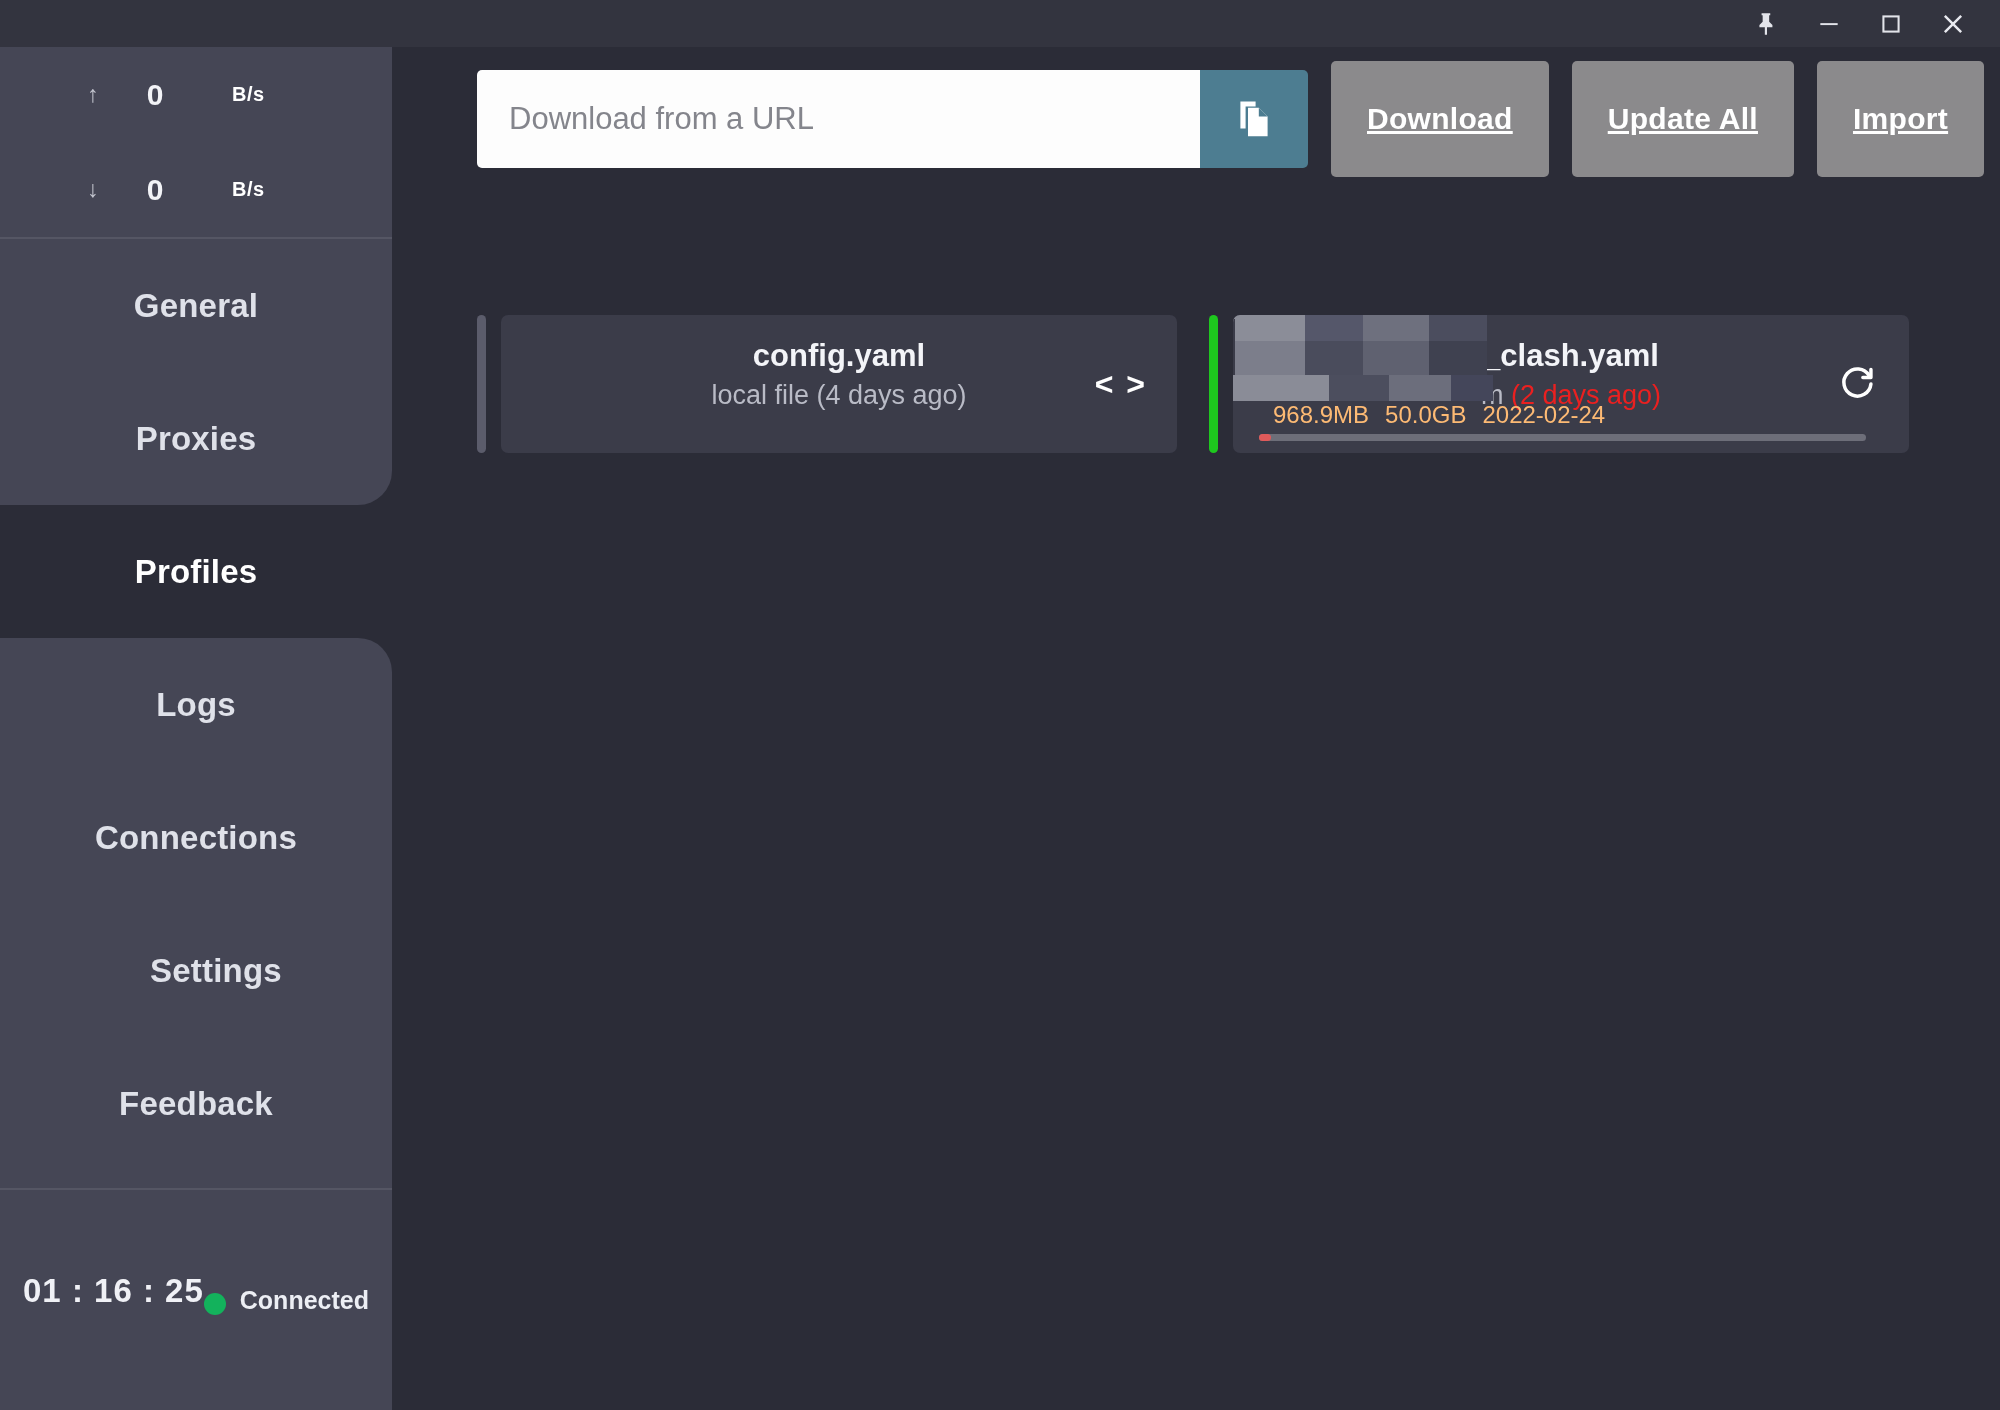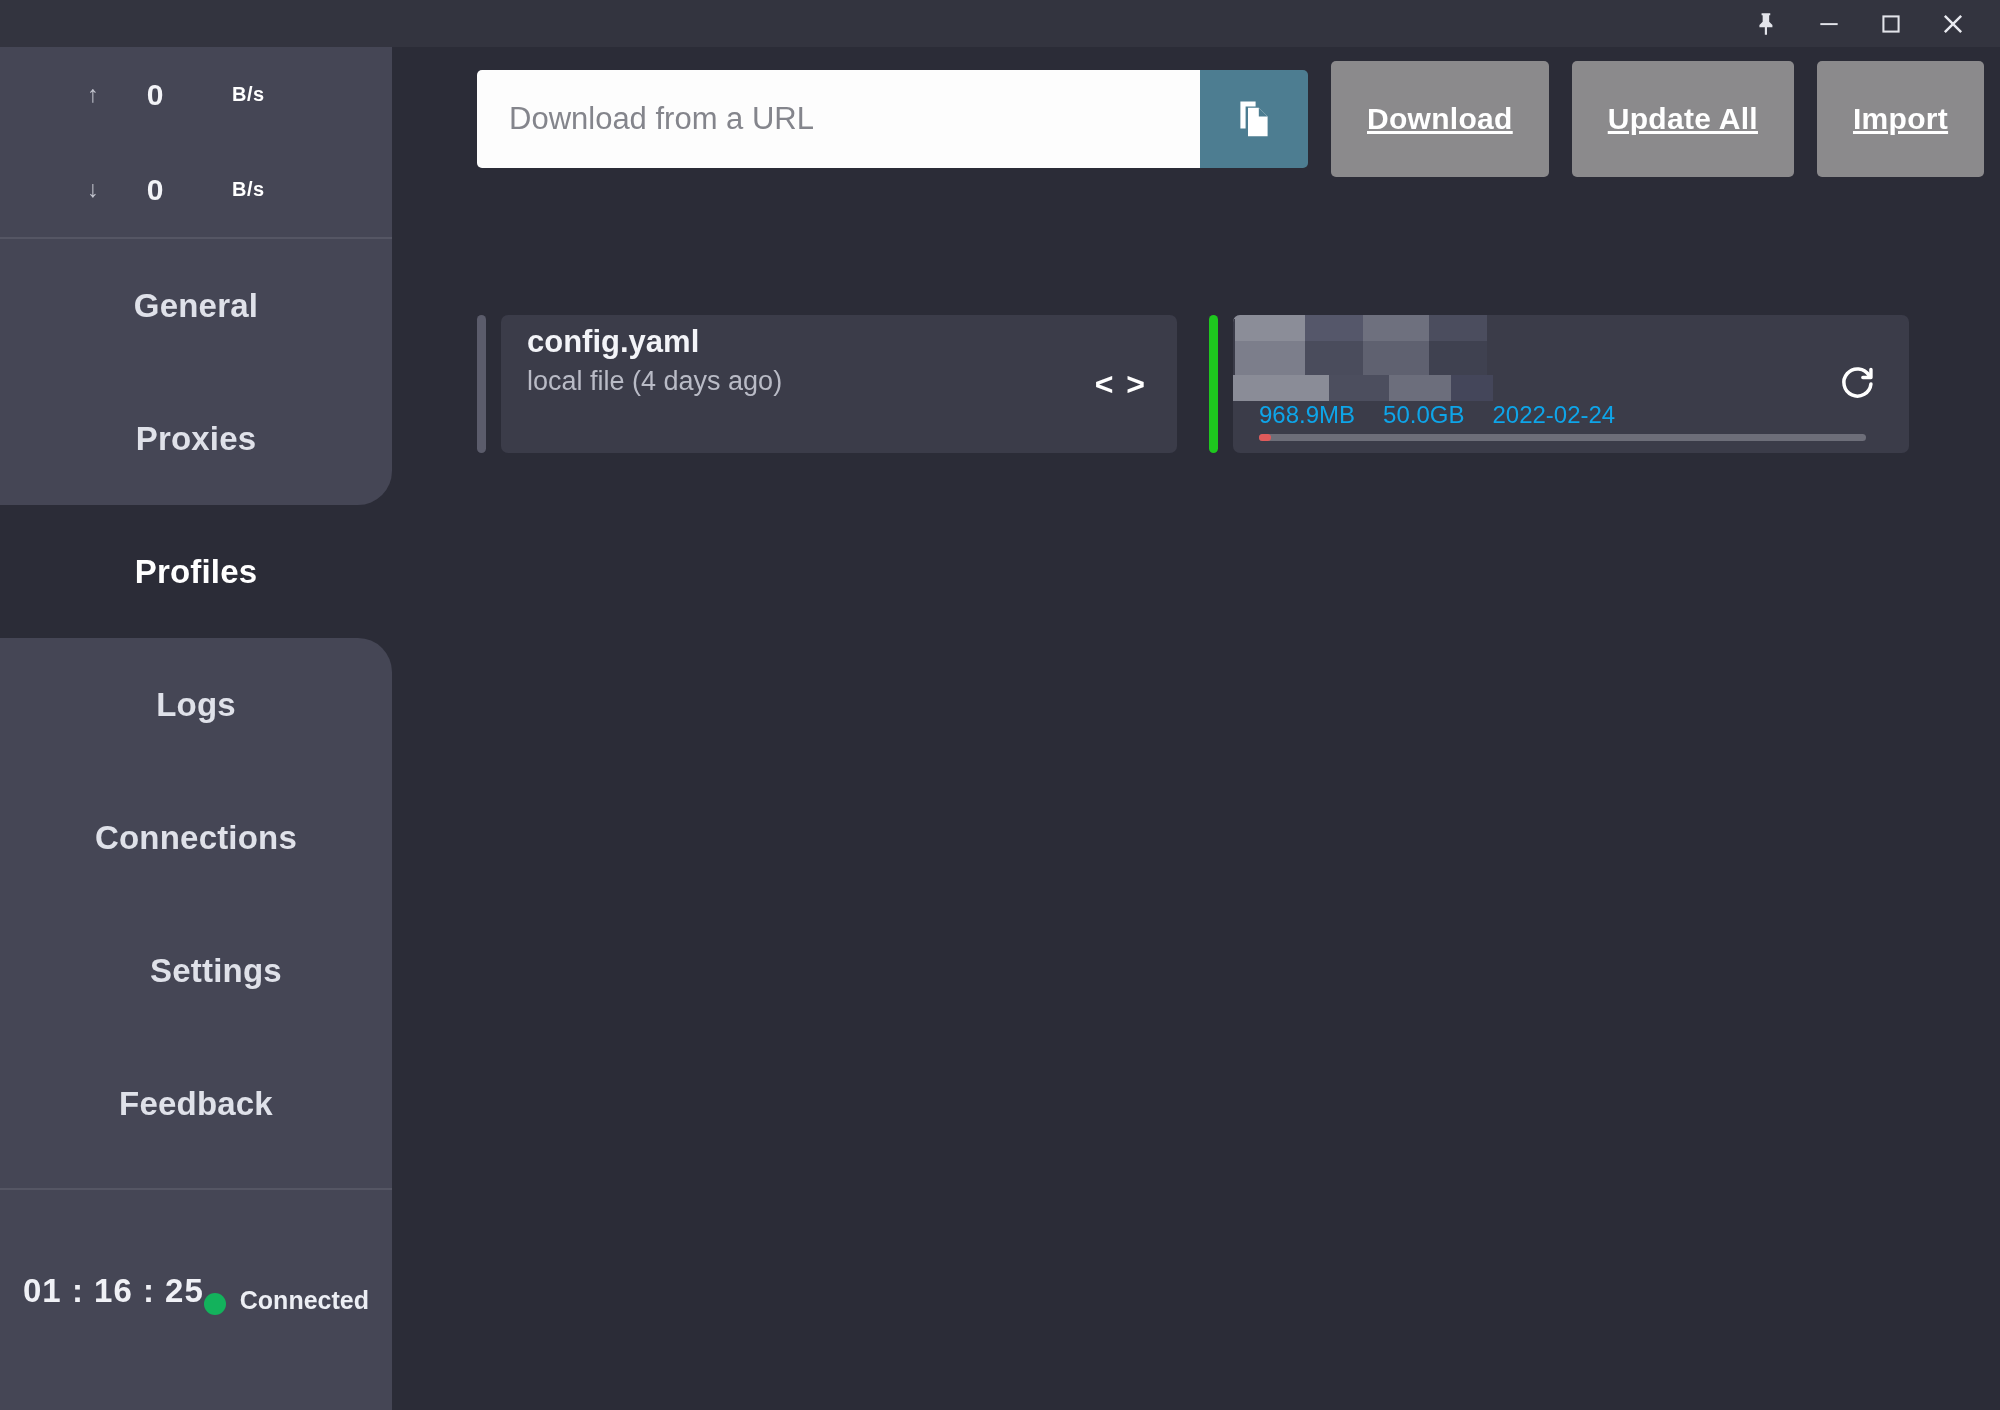--- a/index.html
+++ b/index.html
@@ -262,46 +262,47 @@
     background: #5b5c6b;
     flex: 0 0 9px;
   }
   .card-accent.green { background: #1ec81e; }
   .card-body {
     position: relative;
     flex: 1;
     margin-left: 15px;
     background: #3b3c49;
     border-radius: 7px;
-    padding: 10px 26px 0 26px;
+    padding: 24px 26px 0 26px;
     overflow: hidden;
+    text-align: center;
   }
   .card-title {
     font-size: 31px;
     font-weight: bold;
     color: #f3f4f8;
     line-height: 1.12;
     white-space: nowrap;
   }
   .card-sub {
     font-size: 27px;
     color: #b9bbc6;
     margin-top: 6px;
     white-space: nowrap;
   }
   .card-sub .stale { color: #ea2020; }
 
   .card-stats {
     position: absolute;
-    left: 26px;
+    left: 40px;
     bottom: 24px;
     display: flex;
-    gap: 28px;
+    gap: 16px;
     font-size: 24px;
-    color: #0ea5e9;
+    color: #fdba74;
     white-space: nowrap;
   }
   .progress-track {
     position: absolute;
     left: 26px;
     bottom: 12px;
     width: 607px;
     height: 7px;
     border-radius: 4px;
     background: #6d6e79;

